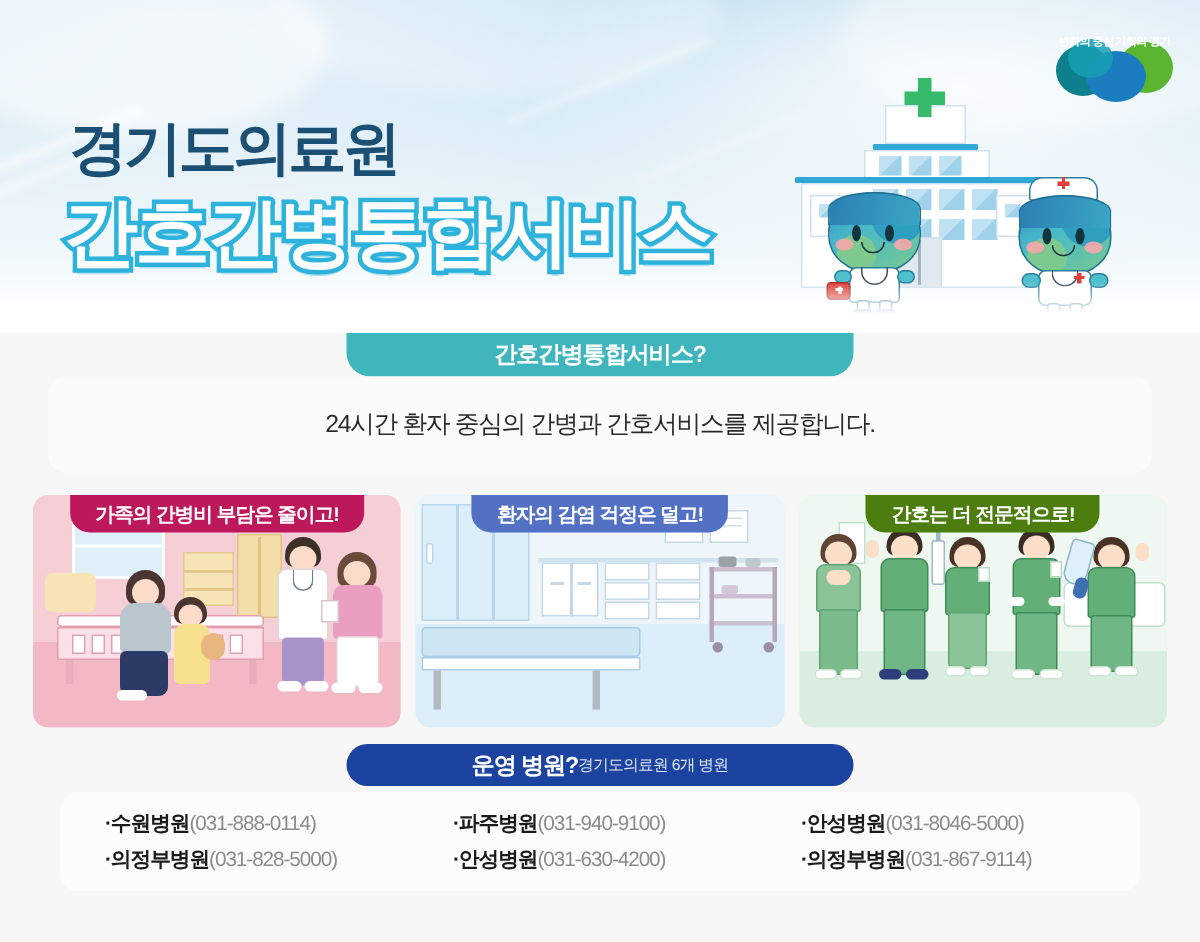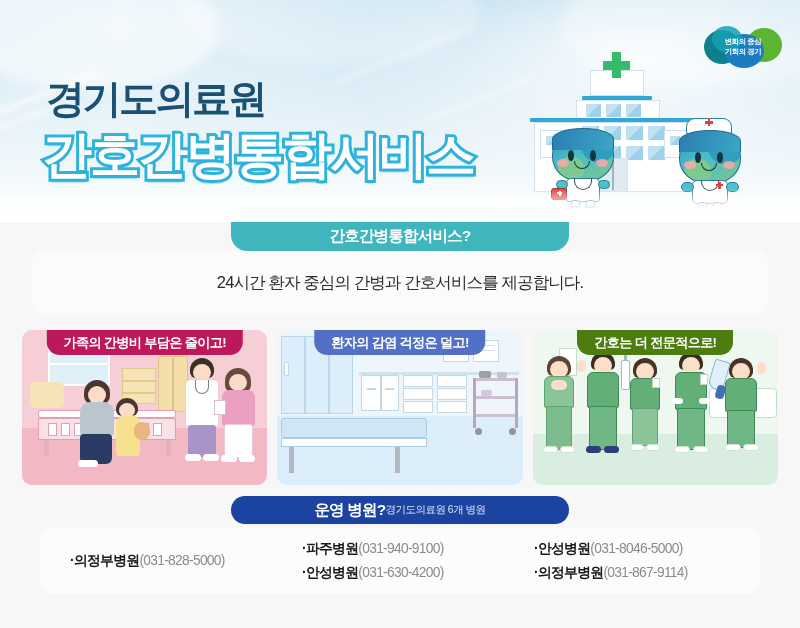--- a/index.html
+++ b/index.html
@@ -45,22 +45,22 @@
     position:absolute; left:42px; top:122px;
     font-size:50px; font-weight:700; letter-spacing:-2px; color:#ffffff;
     -webkit-text-stroke:6px #2eb3dd; paint-order:stroke fill;
     text-shadow:0 4px 0 rgba(46,179,221,.35);
   }
 
   
   .gg-logo{ position:absolute; right:18px; top:24px; width:78px; height:46px; }
   .gg-blob{ position:absolute; border-radius:50%; }
   .gg-txt{
-    position:absolute; inset:0; display:flex; flex-direction:column;
-    align-items:center; justify-content:center; gap:1px;
+    position:absolute; inset:0; display:flex; 
+    justify-content:center; gap:1px;
     font-size:7.4px; font-weight:700; color:#ffffff; letter-spacing:-.4px; line-height:1.15;
   }
 
   
   .bldg{ position:absolute; left:516px; top:60px; width:204px; height:132px; }
   .b-part{ position:absolute; background:#fff; border:1.6px solid #cfe2ee; }
   .b-bar{ position:absolute; background:#2fa8d8; border-radius:1px; }
   .win{ position:absolute; background:linear-gradient(135deg,#bfe1f2 50%,#9fd2ea 50%); }
   .cross{ position:absolute; width:9px; background:#35bb6a; }
 
@@ -396,20 +396,23 @@
 </div>
 
 <div class="h-pill">
   <span class="t1">운영 병원?</span>
   <span class="t2">경기도의료원 6개 병원</span>
 </div>
 
 <div class="h-box">
   <div class="h-col">
     <div class="h-row">
+      <span class="nm">·수원병원</span><span class="tel">(031-888-0114)</span>
+    </div>
+    <div class="h-row">
       <span class="nm">·의정부병원</span><span class="tel">(031-828-5000)</span>
     </div>
   </div>
   <div class="h-col">
     <div class="h-row">
       <span class="nm">·파주병원</span><span class="tel">(031-940-9100)</span>
     </div>
     <div class="h-row">
       <span class="nm">·안성병원</span><span class="tel">(031-630-4200)</span>
     </div>

